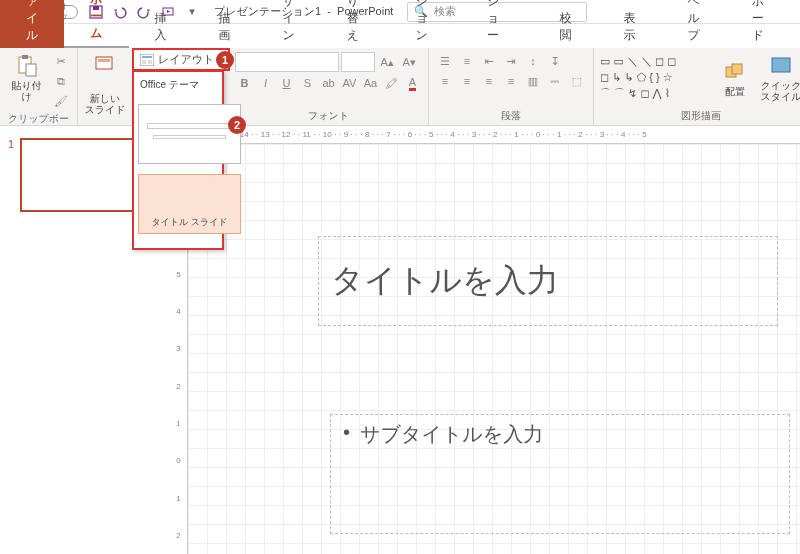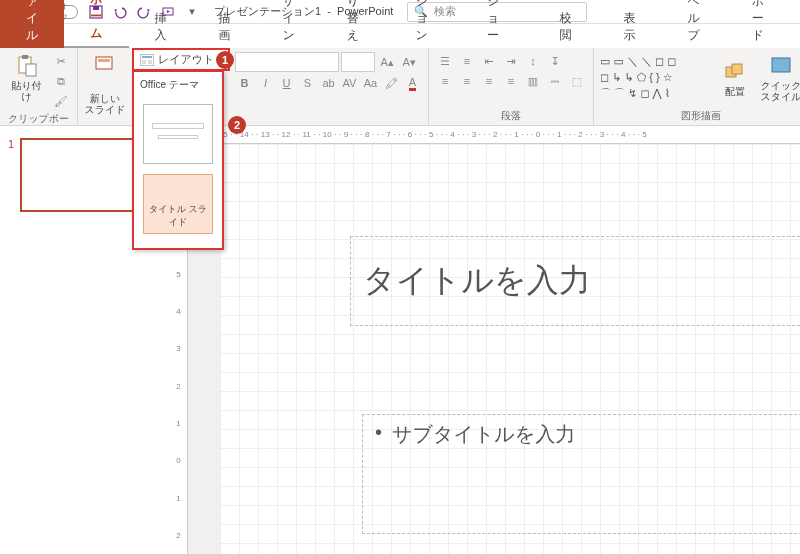--- a/index.html
+++ b/index.html
@@ -30,39 +30,39 @@
 .bigbtn .lbl { font-size: 10px; text-align: center; line-height: 1.1; }
 .minibtn { width: 20px; height: 18px; display: inline-flex; align-items: center; justify-content: center; color: #888; font-size: 11px; }
 .combobox { height: 20px; border: 1px solid #ccc; background: #fff; display: inline-flex; align-items: center; padding: 0 4px; font-size: 11px; }
 .smallrow { display: flex; align-items: center; gap: 2px; margin-bottom: 2px; }
 
 
 .layout-wrap { position: absolute; left: 132px; top: 0; z-index: 5; }
 .layout-btn { border: 2px solid #d33; background: #fff; padding: 2px 6px; display: inline-flex; align-items: center; gap: 4px; font-size: 11px; }
 .layout-pop { position: absolute; top: 22px; left: 0; background: #fff; border: 2px solid #d33; width: 92px; padding: 4px; box-shadow: 2px 2px 4px rgba(0,0,0,.2); }
 .layout-pop .hdr { font-size: 10px; color: #444; padding: 2px; }
-.layout-thumb { width: 70px; height: 60px; border: 1px solid #bbb; background: #fff; margin: 10px auto; position: relative; }
+.layout-thumb { width: 103px; height: 60px; border: 1px solid #bbb; background: #fff; margin: 10px auto; position: relative; }
 .layout-thumb.sel { background: #fbe2d5; border: 1px solid #e8a87c; }
 .layout-thumb .tl { position: absolute; left: 8px; right: 8px; top: 18px; height: 6px; border: 1px solid #ccc; }
 .layout-thumb .st { position: absolute; left: 14px; right: 14px; top: 30px; height: 4px; border: 1px solid #ccc; }
 .layout-thumb-lbl { font-size: 9px; text-align: center; padding: 2px; color: #444; }
 
 .callout { position: absolute; width: 18px; height: 18px; border-radius: 50%; background: #c0392b; color: #fff; font-size: 11px; font-weight: bold; display: flex; align-items: center; justify-content: center; z-index: 8; }
 
 
 .work { position: absolute; left: 0; right: 0; top: 126px; bottom: 0; display: flex; }
 .thumbs { width: 170px; background: #fff; padding: 12px 8px; }
 .thumb-item { display: flex; gap: 6px; }
 .thumb-num { font-size: 11px; color: #b7472a; }
 .thumb-prev { width: 130px; height: 74px; border: 2px solid #b7472a; background: #fff; }
 .canvas-area { flex: 1; position: relative; background: #f0f0f0; }
 .ruler-h { height: 18px; background: #fff; border-bottom: 1px solid #ccc; display: flex; align-items: center; font-size: 8px; color: #888; padding-left: 28px; letter-spacing: 0; overflow: hidden; white-space: nowrap; }
 .ruler-v { position: absolute; left: 0; top: 18px; bottom: 0; width: 18px; background: #fff; border-right: 1px solid #ccc; display: flex; flex-direction: column; align-items: center; font-size: 8px; color: #888; overflow: hidden; }
 .ruler-v span { height: 38px; display: flex; align-items: center; }
-.slide-viewport { position: absolute; left: 18px; top: 18px; right: 0; bottom: 0; overflow: hidden; background: #4c1d95; margin-left: 32px; }
+.slide-viewport { position: absolute; left: 18px; top: 18px; right: 0; bottom: 0; overflow: hidden; background: #4c1d95; }
 .slide { position: absolute; left: 0; top: 0; width: 900px; height: 520px; background: #fff; background-image: linear-gradient(#eee 1px, transparent 1px), linear-gradient(90deg, #eee 1px, transparent 1px); background-size: 19px 19px; }
 .ph { position: absolute; border: 1px dashed #bbb; display: flex; align-items: center; padding: 6px 12px; color: #555; }
 .ph.title { left: 130px; top: 92px; width: 460px; height: 90px; font-size: 32px; font-family: "Yu Mincho", serif; }
 .ph.sub { left: 142px; top: 270px; width: 460px; height: 120px; font-size: 20px; align-items: flex-start; }
 .ph.sub::before { content: "•"; margin-right: 10px; }
 
 svg { display: block; }
 </style>
 </head>
 <body>
@@ -208,20 +208,21 @@
         <span class="minibtn">S</span>
         <span class="minibtn">ab</span>
         <span class="minibtn">AV</span>
         <span class="minibtn">Aa</span>
         <span class="minibtn">🖍</span>
         <span class="minibtn">
             <span style="border-bottom:3px solid #c0392b;">A</span>
           </span>
       </div>
     </div>
+    <div class="group-label">フォント</div>
   </div>
 
   <div class="group" style="width:166px;">
     <div>
       <div class="smallrow">
         <span class="minibtn">☰</span>
         <span class="minibtn">≡</span>
         <span class="minibtn">⇤</span>
         <span class="minibtn">⇥</span>
         <span class="minibtn">↕</span>

